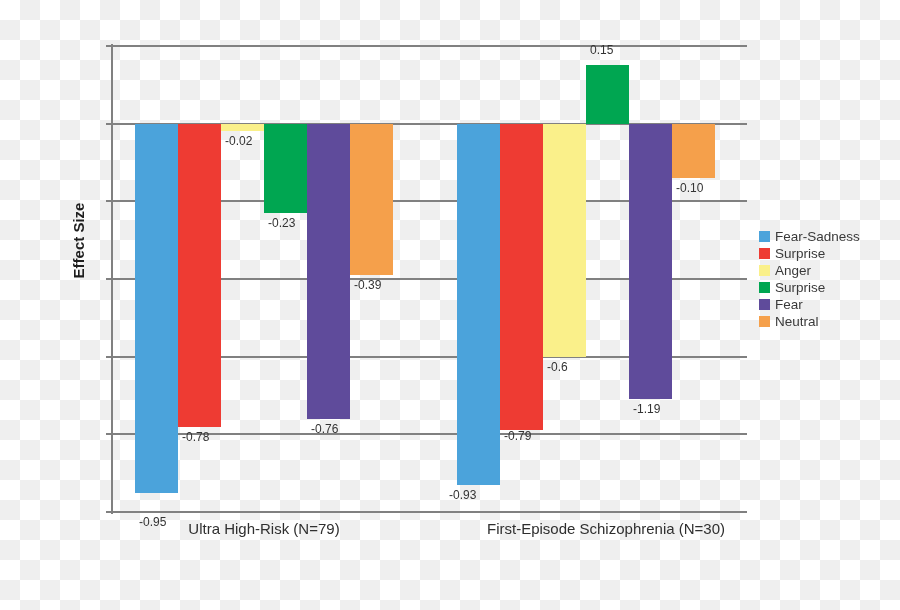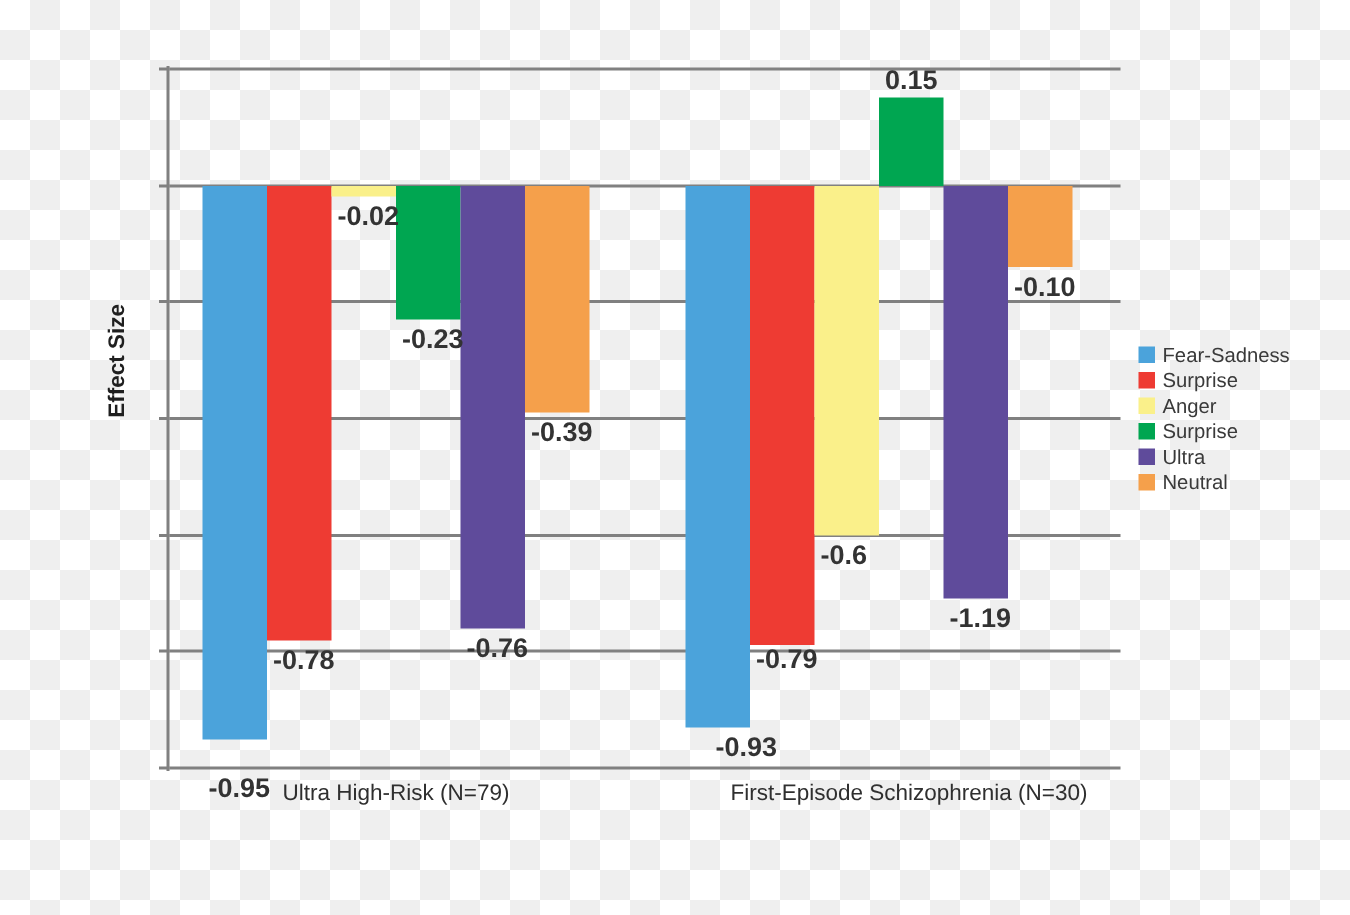--- a/index.html
+++ b/index.html
@@ -52,24 +52,23 @@
     height: 2px;
     background: #808080;
     left: -7px;
   }
   .bar {
     position: absolute;
     width: 43px;
   }
   .bar-label {
     position: absolute;
-    font-size: 18px;
+    font-size: 12px;
     color: #333333;
     white-space: nowrap;
-    font-weight: bold;
   }
   .group-label {
     position: absolute;
     font-size: 15px;
     color: #2f2f2f;
     white-space: nowrap;
     text-align: center;
   }
   .axis-title {
     position: absolute;
@@ -155,21 +154,21 @@
         <div class="bar" title="Fear First-Episode Schizophrenia (N=30): -0.71" style="left: 516px; top: 77.6667px; height: 275.717px; background: rgb(95, 75, 155);"></div>
         <div class="bar" title="Neutral First-Episode Schizophrenia (N=30): -0.14" style="left: 559px; top: 77.6667px; height: 54.3667px; background: rgb(245, 160, 75);"></div>
       </div>
     <div id="bar-labels">
         <div class="bar-label" style="left: 26px; top: 469px;">-0.95</div>
         <div class="bar-label" style="left: 69px; top: 383.567px;">-0.78</div>
         <div class="bar-label" style="left: 112px; top: 88.4333px;">-0.02</div>
         <div class="bar-label" style="left: 155px; top: 169.983px;">-0.23</div>
         <div class="bar-label" style="left: 198px; top: 375.8px;">-0.76</div>
         <div class="bar-label" style="left: 241px; top: 232.117px;">-0.39</div>
-        <div class="bar-label" style="left: 364px; top: 441.817px;">-0.93</div>
+        <div class="bar-label" style="left: 336px; top: 441.817px;">-0.93</div>
         <div class="bar-label" style="left: 391px; top: 383px; text-align: center;">-0.79</div>
         <div class="bar-label" style="left: 434px; top: 313.667px;">-0.6</div>
         <div class="bar-label" style="left: 477px; top: -2.58333px;">0.15</div>
         <div class="bar-label" style="left: 520px; top: 356.383px;">-1.19</div>
         <div class="bar-label" style="left: 563px; top: 135.033px;">-0.10</div>
       </div>
   </div>
 
   <div id="group-labels">
       <div class="group-label" style="left: 64px; width: 400px; top: 520px;">Ultra High-Risk (N=79)</div>
@@ -188,21 +187,21 @@
       <div class="legend-row">
         <span class="legend-swatch" style="background: rgb(250, 240, 138);"></span>
         <span class="legend-text">Anger</span>
       </div>
       <div class="legend-row">
         <span class="legend-swatch" style="background: rgb(0, 166, 81);"></span>
         <span class="legend-text">Surprise</span>
       </div>
       <div class="legend-row">
         <span class="legend-swatch" style="background: rgb(95, 75, 155);"></span>
-        <span class="legend-text">Ultra</span>
+        <span class="legend-text">Fear</span>
       </div>
       <div class="legend-row">
         <span class="legend-swatch" style="background: rgb(245, 160, 75);"></span>
         <span class="legend-text">Neutral</span>
       </div>
     </div>
 
 </div>
 
 </body></html>

